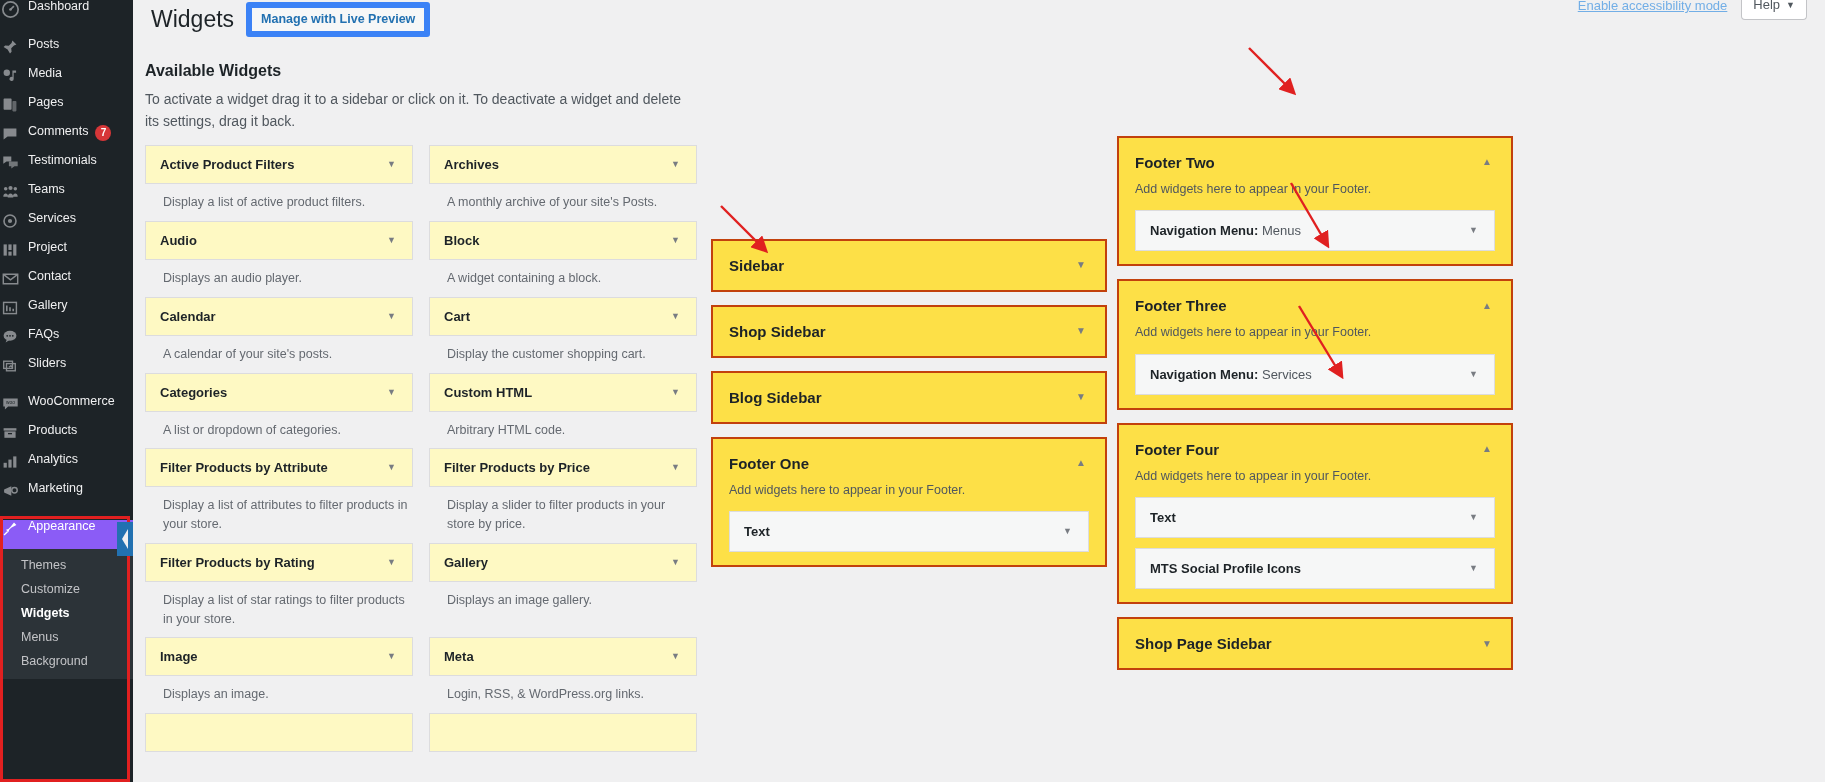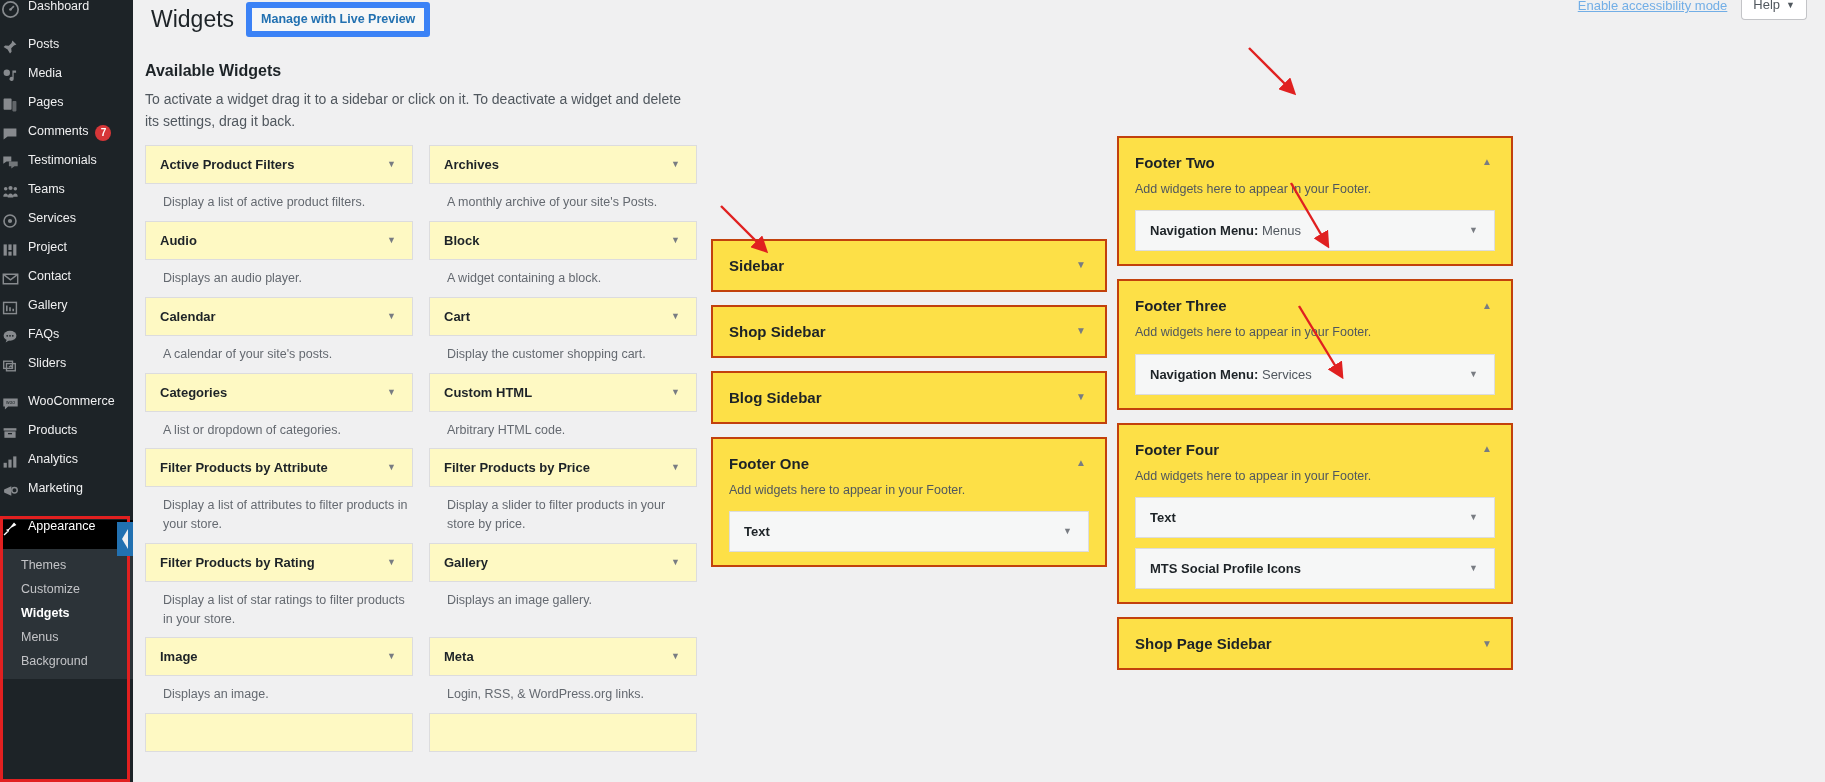--- a/index.html
+++ b/index.html
@@ -18,21 +18,21 @@
     position: relative; overflow: hidden;
   }
   .menu-group { padding: 0; }
   .menu-sep { height: 9px; }
   .menu-item {
     display: flex; align-items: flex-start;
     height: 29px; 
     font-size: 12.5px; color: #f0f0f1;
     cursor: pointer; position: relative;
   }
-  .menu-item.current { background: #000000; color: #fff; font-weight: 400; }
+  .menu-item.current { background: #8b5cf6; color: #fff; font-weight: 400; }
   .menu-item .mi-icon {
     width: 20px; min-width: 20px; height: 18px;
     margin-right: 8px; display: flex;
     align-items: center; justify-content: center;
     opacity: .77;
   }
   .menu-item.current .mi-icon { opacity: 1; }
   .menu-item .mi-icon svg { display: block; }
   .mi-label { white-space: nowrap; line-height: 1; }
   .badge-bubble {

